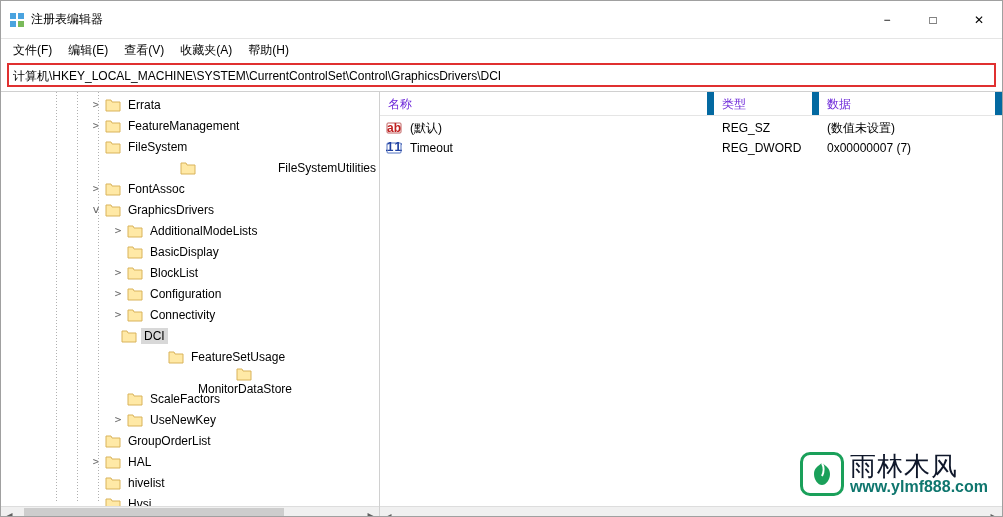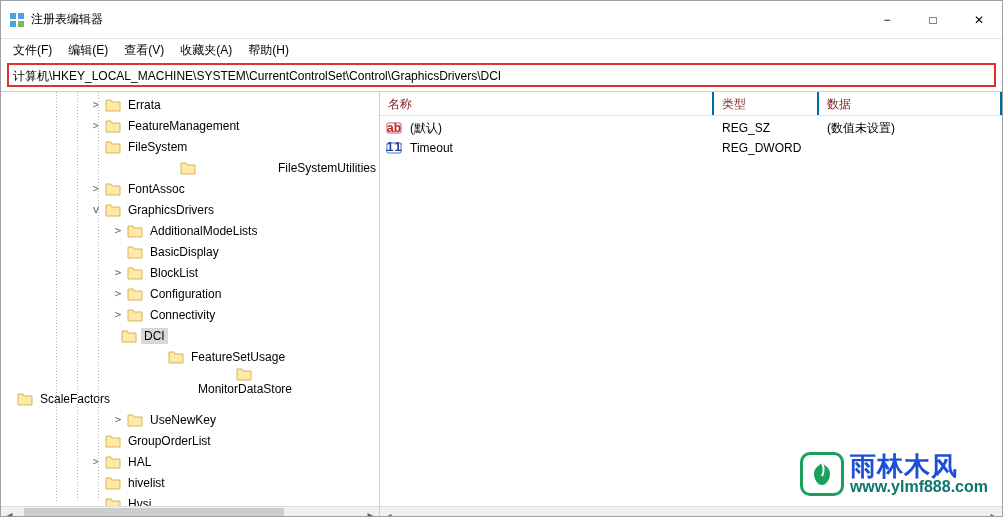--- a/index.html
+++ b/index.html
@@ -9,42 +9,42 @@
 .title{flex:1;font-size:12px}
 .winbtns{display:flex;height:100%}
 .winbtn{width:46px;height:100%;display:flex;align-items:center;justify-content:center;color:#555}
 .menubar{height:22px;display:flex;align-items:center;padding:0 4px;background:#fff}
 .menuitem{padding:2px 8px;cursor:default}
 .addressbar{height:24px;border:2px solid #e03030;margin:2px 6px 4px 6px;display:flex;align-items:flex-end;padding:0 4px;background:#fff}
 .content{display:flex;height:432px;border-top:1px solid #d0d0d0}
 .tree{width:379px;overflow:hidden;border-right:1px solid #d0d0d0;padding-top:2px;position:relative}
 .list{flex:1;display:flex;flex-direction:column}
 .list-header{display:flex;height:24px;border-bottom:1px solid #e5e5e5;background:#fff}
-.col{padding:4px 8px;border-right:2px solid #0369a1;color:#7f1d1d}
+.col{padding:4px 8px;border-right:7px solid #0369a1;color:#6d28d9}
 .col-n{width:334px}.col-t{width:105px}.col-d{flex:1}
 .list-body{flex:1;padding-top:2px}
 .row{display:flex;height:20px;align-items:center}
 .row .cell-n{width:334px;display:flex;align-items:center;padding-left:6px;gap:8px}
 .row .cell-t{width:105px;padding-left:8px}
 .row .cell-d{flex:1;padding-left:8px}
 .tree-row{display:flex;align-items:center;height:21px;white-space:nowrap}
 .expander{width:14px;text-align:center;color:#666;font-size:11px;cursor:default;font-family:monospace}
 .folder{width:16px;height:14px;margin:0 4px 0 2px;flex-shrink:0}
 .tree-label{padding:1px 3px}
 .tree-label.sel{background:#d8d8d8}
 .vline{position:absolute;width:1px;background:repeating-linear-gradient(to bottom,#b0b0b0 0 1px,transparent 1px 3px)}
 .tree-scroll-h{position:absolute;bottom:0;left:0;right:0;height:17px;background:#f0f0f0;display:flex;align-items:center;border-top:1px solid #ddd}
 .sb-track{flex:1;height:100%;position:relative}
 .sb-thumb{position:absolute;height:15px;top:1px;background:#cdcdcd;border-radius:0}
 .sb-btn{width:17px;height:17px;display:flex;align-items:center;justify-content:center;color:#606060}
 .list-scroll-h{height:17px;background:#f0f0f0;display:flex;border-top:1px solid #ddd}
 .watermark{position:absolute;right:14px;bottom:20px;pointer-events:none;display:flex;align-items:center;gap:6px}
 .wm-badge{width:44px;height:44px;border:3px solid #1aa05a;border-radius:10px;display:flex;align-items:center;justify-content:center;background:#fff}
 .wm-text{display:flex;flex-direction:column;line-height:1}
-.wm-cn{font-size:26px;font-weight:700;color:#1d4ed8;letter-spacing:1px}
+.wm-cn{font-size:26px;font-weight:400;color:#0f172a;letter-spacing:1px}
 .wm-url{font-size:16px;font-weight:700;color:#0f766e}
 svg{display:block}
 </style>
 </head>
 <body>
 
 <div class="titlebar">
   <span class="app-icon">
     <svg width="16" height="16" viewBox="0 0 16 16">
         <rect x="1" y="1" width="6" height="6" fill="#4aa3df"></rect>
@@ -177,21 +177,21 @@
           </svg>
           <span class="tree-label">FeatureSetUsage</span>
         </div>
         <div class="tree-row" style="padding-left: 110px; flex-direction: column;">
           <span class="expander"></span>
           <svg class="folder" viewBox="0 0 16 14">
             <path d="M1 3 L1 13 L15 13 L15 4 L7 4 L6 2 L1 2 Z" fill="#ffe9a6" stroke="#d9b35b" stroke-width="1"></path>
           </svg>
           <span class="tree-label">MonitorDataStore</span>
         </div>
-        <div class="tree-row" style="">
+        <div class="tree-row" style="padding-left: 110px;">
           <span class="expander"></span>
           <svg class="folder" viewBox="0 0 16 14">
             <path d="M1 3 L1 13 L15 13 L15 4 L7 4 L6 2 L1 2 Z" fill="#ffe9a6" stroke="#d9b35b" stroke-width="1"></path>
           </svg>
           <span class="tree-label">ScaleFactors</span>
         </div>
         <div class="tree-row" style="padding-left: 110px;">
           <span class="expander">&gt;</span>
           <svg class="folder" viewBox="0 0 16 14">
             <path d="M1 3 L1 13 L15 13 L15 4 L7 4 L6 2 L1 2 Z" fill="#ffe9a6" stroke="#d9b35b" stroke-width="1"></path>
@@ -263,20 +263,21 @@
         </div>
         <div class="row">
           <div class="cell-n">
             <svg width="16" height="16" viewBox="0 0 16 16">
               <rect x="1" y="3" width="14" height="10" rx="1" fill="#fff" stroke="#5070c0"></rect>
               <text x="8" y="11" font-size="6" text-anchor="middle" fill="#2040a0" font-weight="bold">011 110</text>
             </svg>
             <span>Timeout</span>
           </div>
           <div class="cell-t">REG_DWORD</div>
+          <div class="cell-d">0x00000007 (7)</div>
         </div>
       </div>
     <div class="list-scroll-h">
       <div class="sb-btn">◂</div>
       <div class="sb-track"></div>
       <div class="sb-btn">▸</div>
     </div>
   </div>
 </div>
 

